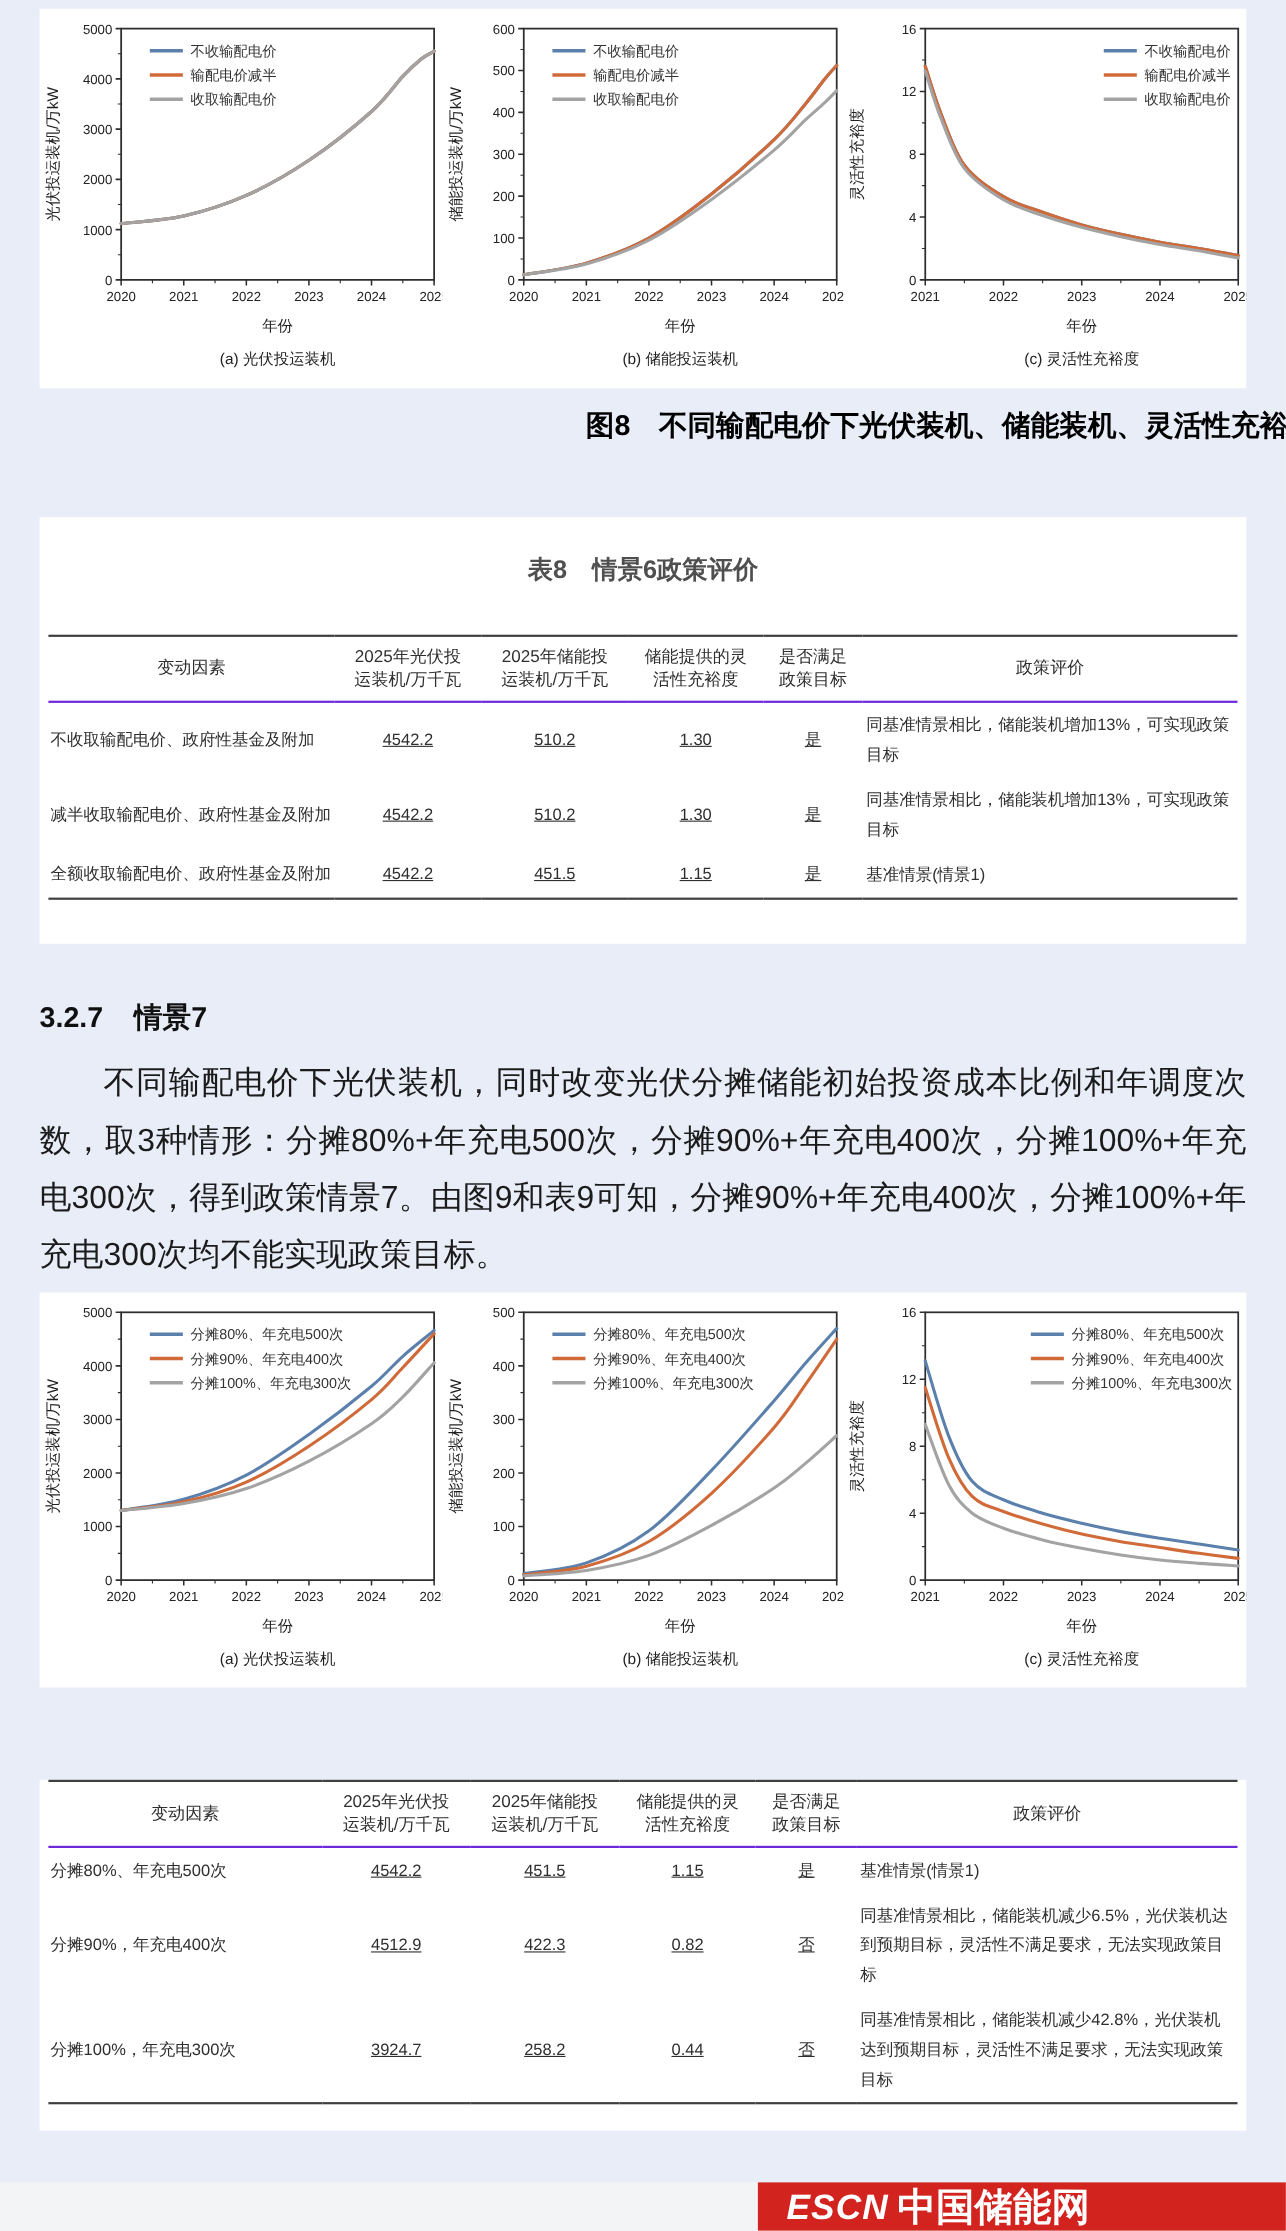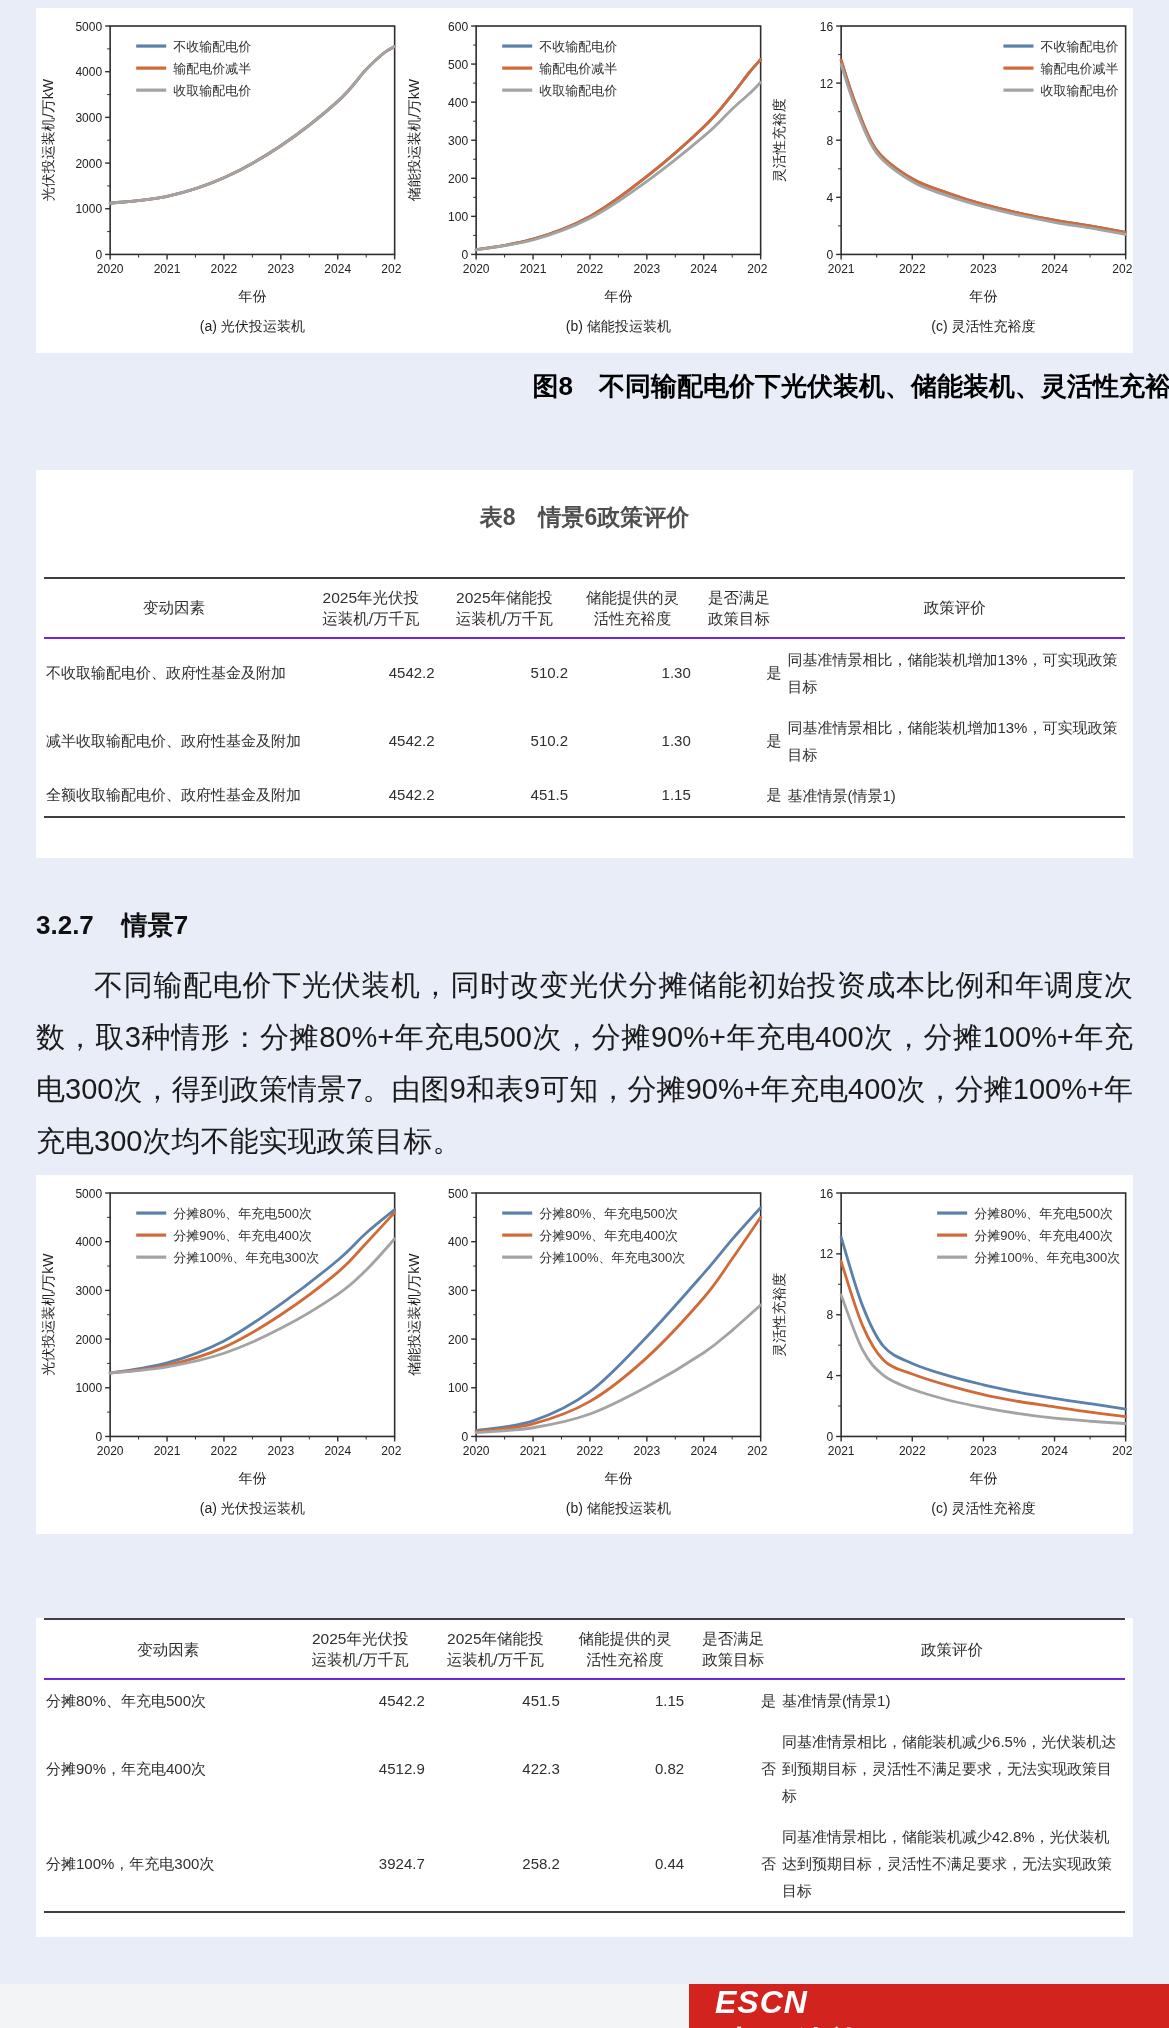--- a/index.html
+++ b/index.html
@@ -22,30 +22,30 @@
   .datatable th{font-weight:normal;font-size:15.5px;color:#2f2f2f;white-space:pre-line;
                 padding:8px 2px;line-height:21px;text-align:center;vertical-align:middle;}
   .datatable td{font-size:15px;color:#2f2f2f;padding:7px 3px;line-height:26px;vertical-align:middle;}
   .datatable th:nth-child(1){width:23%;}
   .datatable th:nth-child(2){width:12.5%;}
   .datatable th:nth-child(3){width:12.5%;}
   .datatable th:nth-child(4){width:11.5%;}
   .datatable th:nth-child(5){width:8.5%;}
   .datatable th:nth-child(6){width:32%;}
   td.c-label{text-align:left;white-space:nowrap;padding-left:2px;}
-  td.c-mid{text-align:right;}
+  td.c-mid{text-align:center;text-decoration:underline;}
   td.c-eval{text-align:left;line-height:27px;}
   .sec-heading{margin:50px 4px 0 36px;font-size:26px;color:#101010;font-weight:bold;}
   .sec-title{margin-left:28px;}
   .body-text{margin:16px 36px 0;font-size:29px;line-height:52px;color:#1b1b1b;
              text-align:justify;text-indent:2em;}
   .footer{position:absolute;left:0;bottom:0;width:100%;height:44px;display:flex;}
   .footer-left{flex:1;background:#f3f4f6;}
-  .footer-logo{width:480px;background:#d2231f;display:flex;align-items:flex-start;
-               padding-left:26px;box-sizing:border-box;flex-direction:column;}
+  .footer-logo{width:480px;background:#d2231f;display:flex;align-items:center;
+               padding-left:26px;box-sizing:border-box;}
   .logo-en{color:#ffffff;font-weight:bold;font-style:italic;font-size:32px;letter-spacing:1px;}
   .logo-cn{color:#ffffff;font-weight:bold;font-size:35px;margin-left:8px;}
 </style>
 </head>
 <body>
 
 <div class="page" style="background: rgb(232, 237, 247);">
 
   <section class="card chart-card first">
     <div class="chart">

